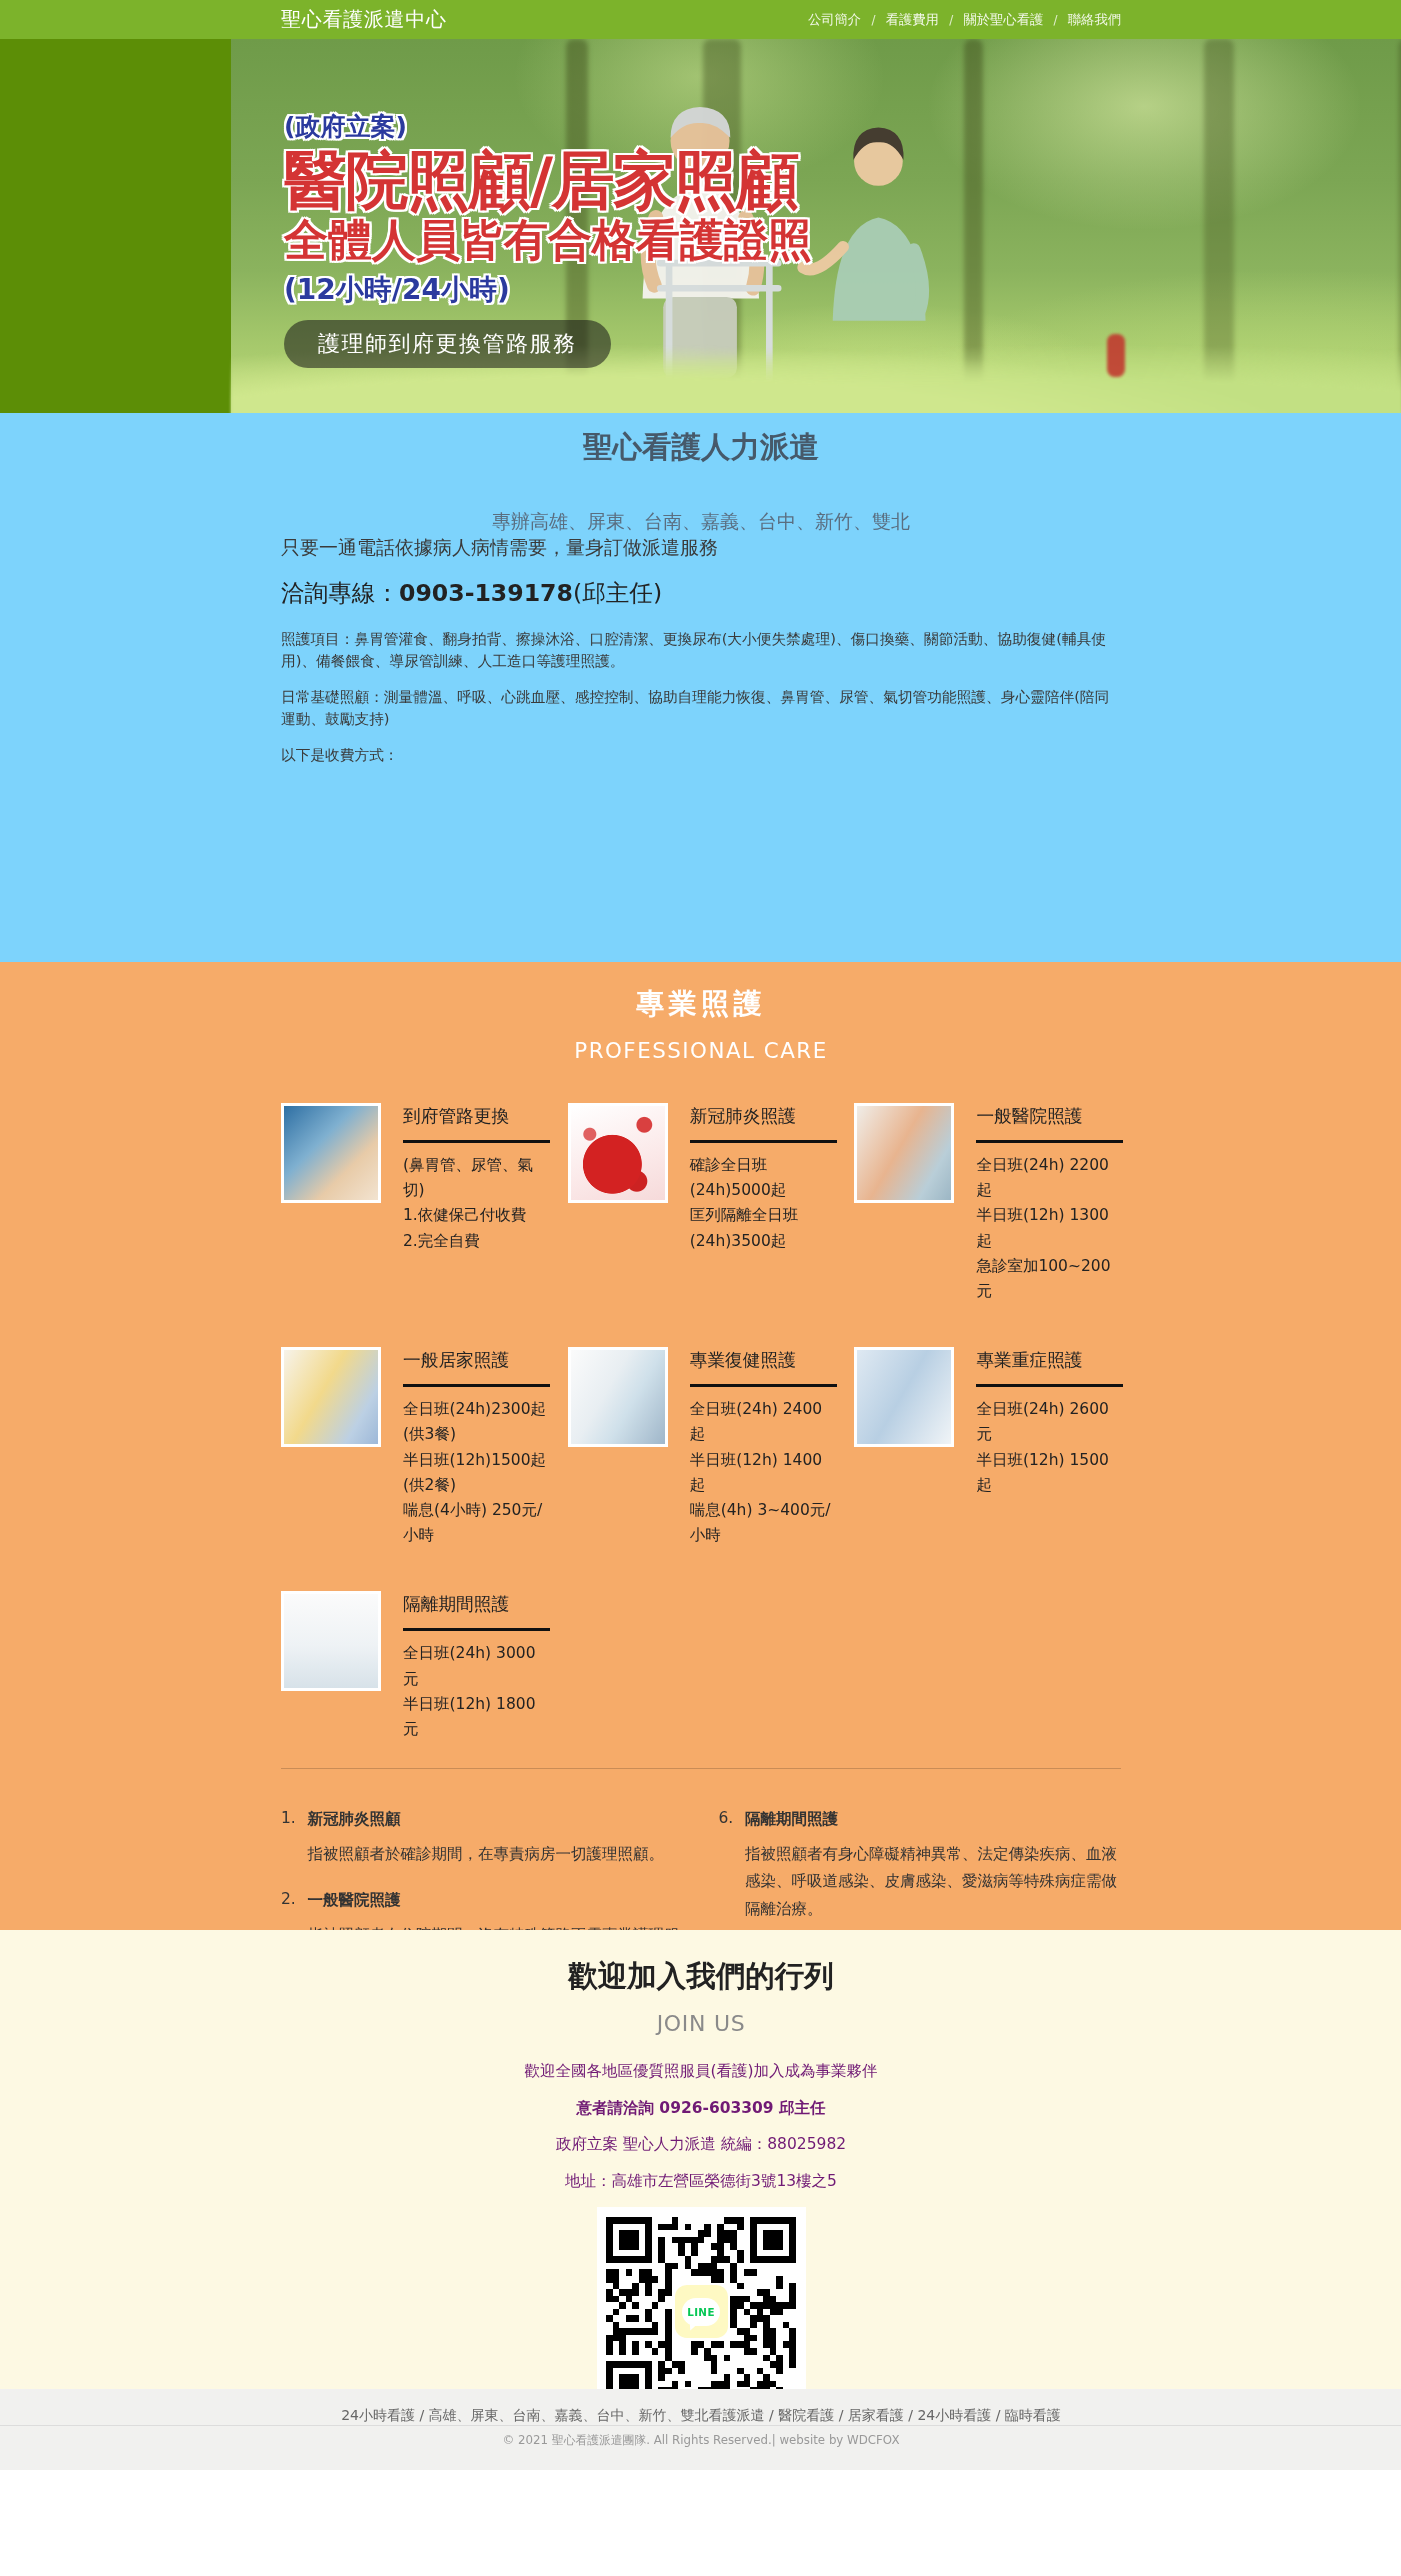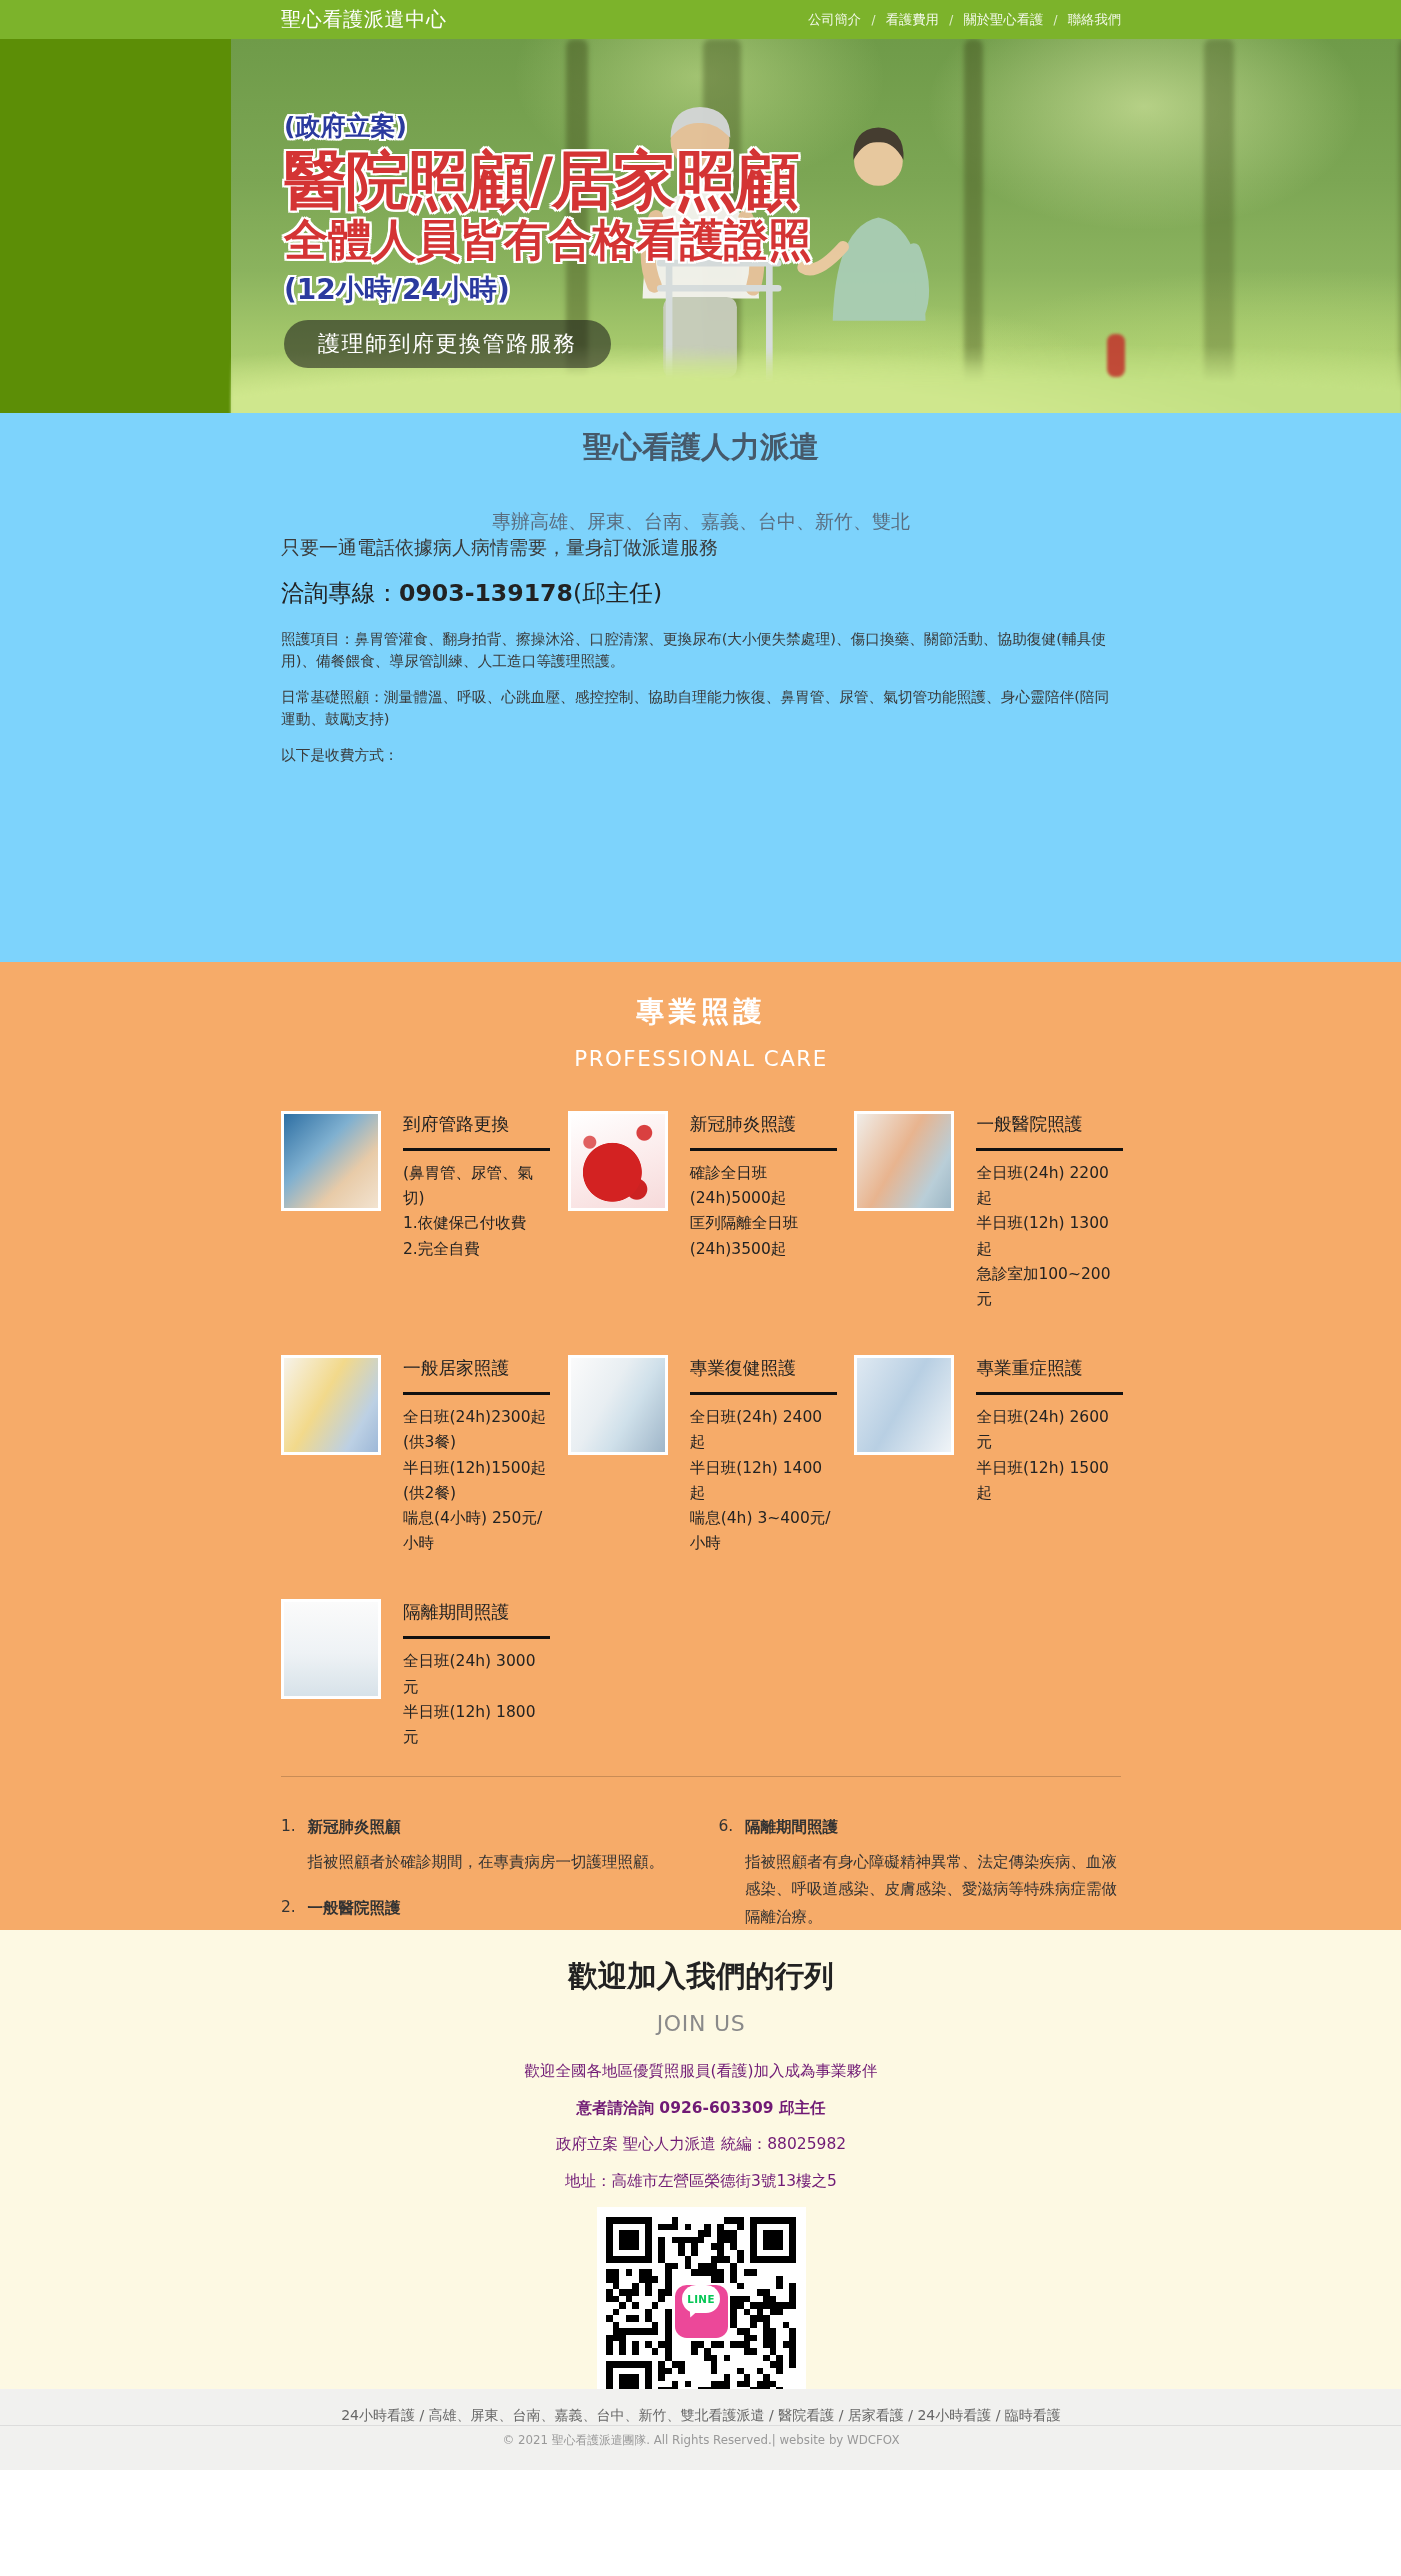--- a/index.html
+++ b/index.html
@@ -53,21 +53,21 @@
   .intro-services { margin-top:34px; text-align:center; }
   .intro-services div { font-size:19px; color:#5a6e80; margin-bottom:25px; }
   .intro-paras { margin-top:8.8px; }
   .intro-paras p { font-size:14.7px; color:#3a3a3a; margin-bottom:17.7px; }
   .intro-call { font-size:19px; color:#3a3a3a; margin-bottom:16px; }
   .intro-hotline { font-size:23.6px; color:#222; margin-bottom:19px; }
   .intro-hotline b { font-weight:bold; }
   .intro-details p { font-size:14.7px; color:#3a3a3a; line-height:1.5; margin-bottom:14px; }
 
   
-  .section-care { height:968px; background:#f6ab69; overflow:hidden; padding-top:31px; }
+  .section-care { height:968px; background:#f6ab69; overflow:hidden; padding-top:23px; }
   .care-title { text-align:center; color:#fff; font-size:28px; font-weight:bold; letter-spacing:4.4px; }
   .care-sub { text-align:center; color:#fff; font-size:21.4px; margin-top:14.7px; letter-spacing:1.5px; }
   .cards { margin-top:40px; display:grid; grid-template-columns:repeat(3, 1fr); column-gap:17.7px; row-gap:43px; }
   .card { display:flex; }
   .card-photo { width:100px; height:100px; flex:0 0 100px; border:3.7px solid #fff; }
   .card-body { margin-left:22px; flex:1; }
   .card-title { font-size:17.7px; color:#222; margin-top:1.5px; }
   .card-divider { width:147px; height:2.9px; background:#111; margin:11.8px 0 10.3px; }
   .card-line { font-size:15.5px; color:#222; line-height:1.62; }
   .ph1 { background:linear-gradient(135deg,#2e6fa3 0%,#7fb0d0 38%,#e8cba8 68%,#f2e3d0 100%); }
@@ -94,21 +94,21 @@
   
   .section-join { height:459px; background:#fdf9e3; overflow:hidden; padding-top:26.5px; text-align:center; }
   .join-title { font-size:29.5px; font-weight:bold; color:#222; }
   .join-sub { font-size:22px; color:#8a8a8a; margin-top:14.7px; letter-spacing:0.7px; }
   .join-lines { margin-top:25px; }
   .join-lines .jl { font-size:15.5px; color:#701a75; margin-bottom:15.5px; }
   .join-lines .jl-bold { font-weight:bold; }
   .qr-wrap { margin:11.8px auto 0; width:209px; height:209px; background:#fff; padding:9.6px; position:relative; }
   .qr-wrap svg { display:block; }
   .line-logo { position:absolute; left:50%; top:50%; width:53px; height:53px; margin:-26.5px 0 0 -26.5px;
-    background:#ec4899; border-radius:11.8px; display:flex; justify-content:center; }
+    background:#fef9c3; border-radius:11.8px; display:flex; align-items:center; justify-content:center; }
   .line-bubble { width:38px; height:28px; background:#fff; border-radius:14px; position:relative;
     display:flex; align-items:center; justify-content:center; color:#06c755; font-size:10.3px; font-weight:bold; letter-spacing:0.4px; }
   .line-bubble:after { content:""; position:absolute; left:6.6px; bottom:-5.2px; width:0; height:0;
     border-left:2.9px solid transparent; border-right:5.9px solid transparent; border-top:7.4px solid #fff; transform:rotate(12deg); }
 
   
   .site-footer { height:81px; background:#f1f1ef; }
   .footer-links { text-align:center; padding-top:17.7px; font-size:14px; color:#666; }
   .footer-bottom { border-top:0.7px solid #dcdcdc; text-align:center; padding-top:7px; font-size:11.8px; color:#999; }
 </style>

